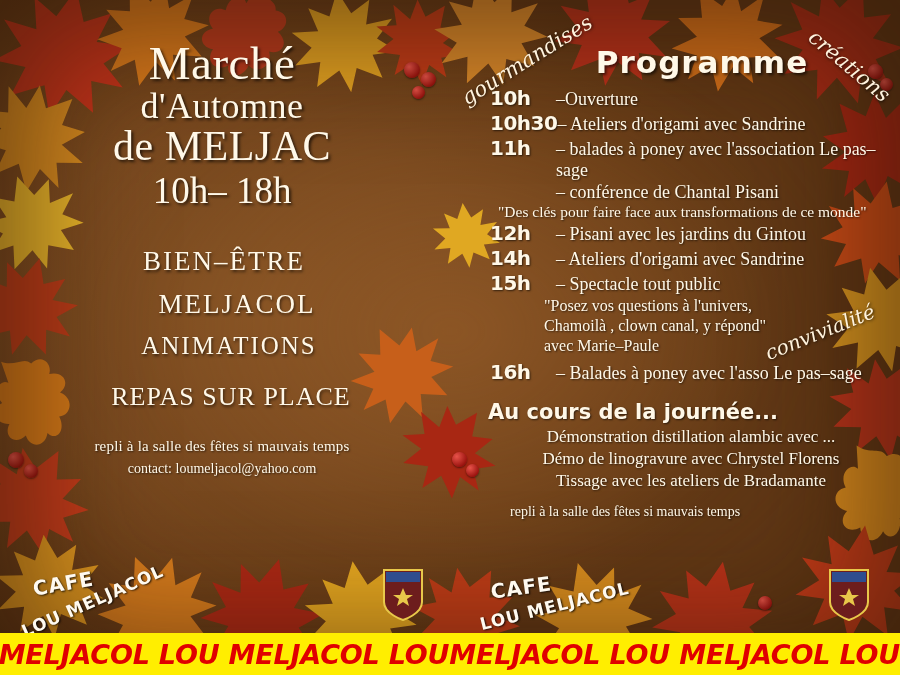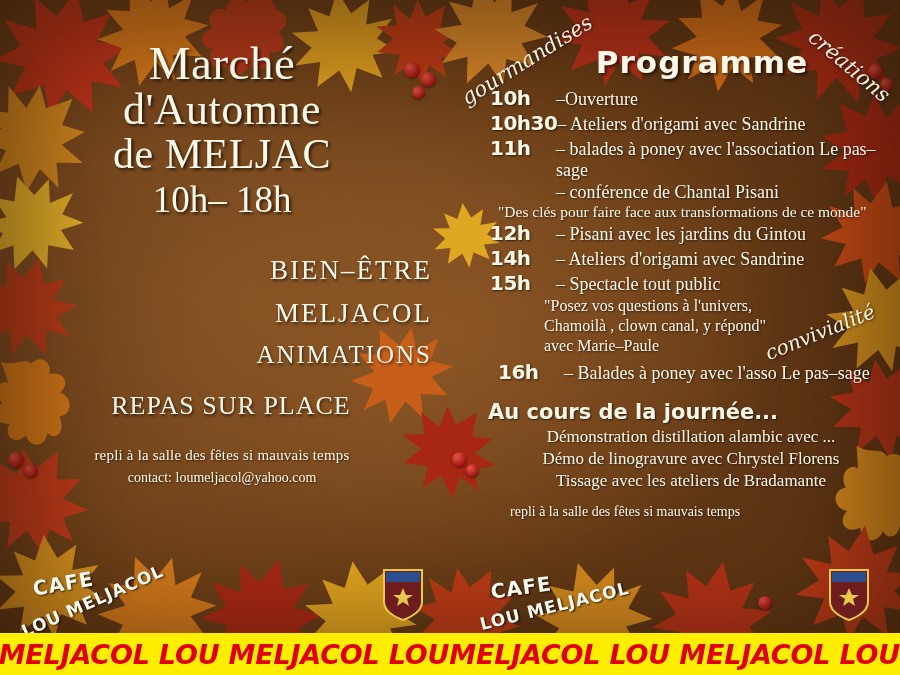--- a/index.html
+++ b/index.html
@@ -66,42 +66,41 @@
   .title-main {
     font-family: "Liberation Serif", serif;
     font-size: 45px;
     line-height: 1.02;
     letter-spacing: 0.5px;
     text-shadow: 2px 2px 3px rgba(0,0,0,0.65);
     margin: 6px 0 0 0;
     font-weight: normal;
   }
   .title-main .l1 { display:block; font-size: 47px; }
-  .title-main .l2 { display:block; font-size: 44px; }
+  .title-main .l2 { display:block; font-size: 36px; }
   .title-main .l3 { display:block; font-size: 42px; }
   .date-line {
     font-size: 37px;
     margin-top: 22px;
     letter-spacing: 0.5px;
     text-shadow: 2px 2px 3px rgba(0,0,0,0.65);
   }
   .hours-line {
     font-size: 37px;
     margin-top: 2px;
     text-shadow: 2px 2px 3px rgba(0,0,0,0.65);
   }
   .theme-list {
     margin-top: 34px;
   }
   .theme {
     font-size: 27px;
     letter-spacing: 2px;
     margin: 12px 0;
     text-shadow: 1px 2px 3px rgba(0,0,0,0.6);
-    text-align: right;
   }
   .theme.t1 { margin-left: 4px; }
   .theme.t2 { margin-left: 30px; }
   .theme.t3 { margin-left: 14px; font-size: 25px; }
   .meal {
     font-size: 26px;
     letter-spacing: 1px;
     margin-top: 22px;
     margin-left: 18px;
     text-shadow: 1px 2px 3px rgba(0,0,0,0.6);
@@ -471,21 +470,21 @@
         <span class="hr-time">14h</span>
         <span class="hr-text">– Ateliers d'origami avec Sandrine</span>
       </div>
       <div class="row">
         <span class="hr-time">15h</span>
         <span class="hr-text">– Spectacle  tout public</span>
       </div>
       <div class="quote-block" style="white-space: pre-line;">"Posez vos questions à l'univers,
 Chamoilà , clown canal, y répond"
 avec Marie–Paule</div>
-      <div class="row" style="margin-top:4px;margin-left:8px;">
+      <div class="row" style="margin-top:4px;">
         <span class="hr-time">16h</span>
         <span class="hr-text">– Balades à poney avec l'asso Le pas–sage</span>
       </div>
     </div>
 
     <div class="during-title">Au cours de la journée...</div>
     <div class="during-item">Démonstration distillation alambic avec ...</div>
     <div class="during-item">Démo de linogravure avec Chrystel Florens</div>
     <div class="during-item">Tissage avec les ateliers de Bradamante</div>
 

